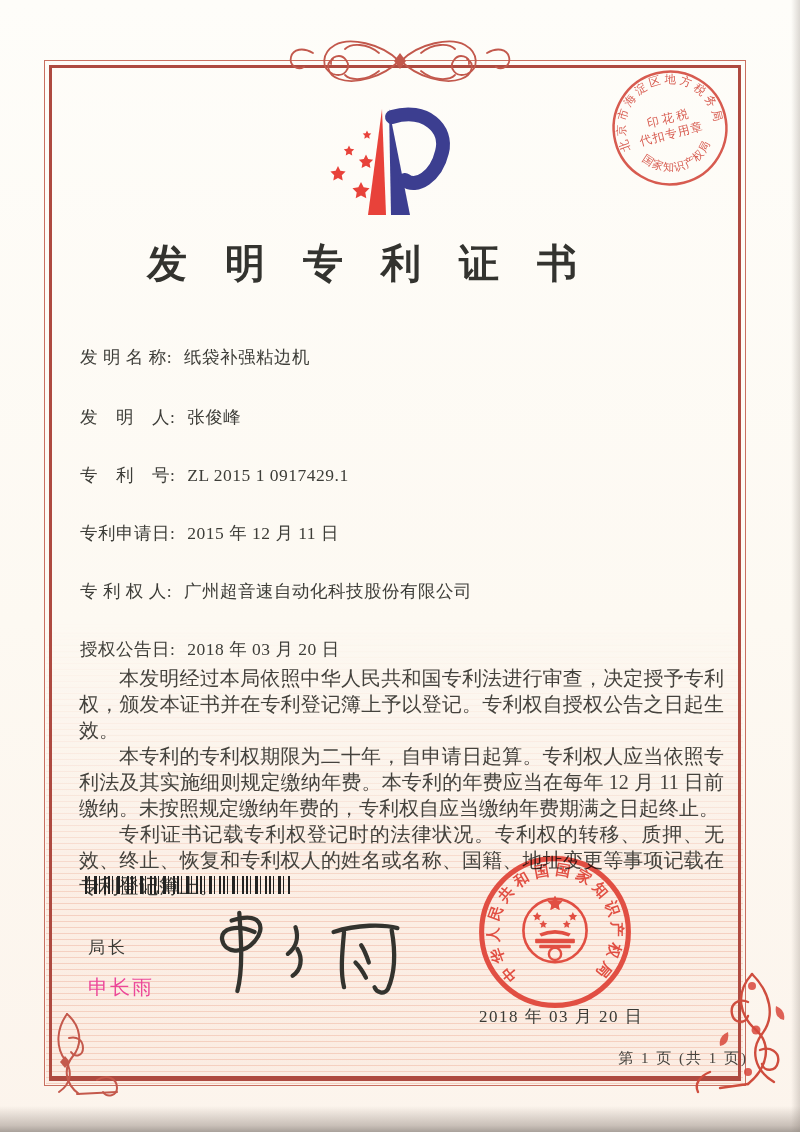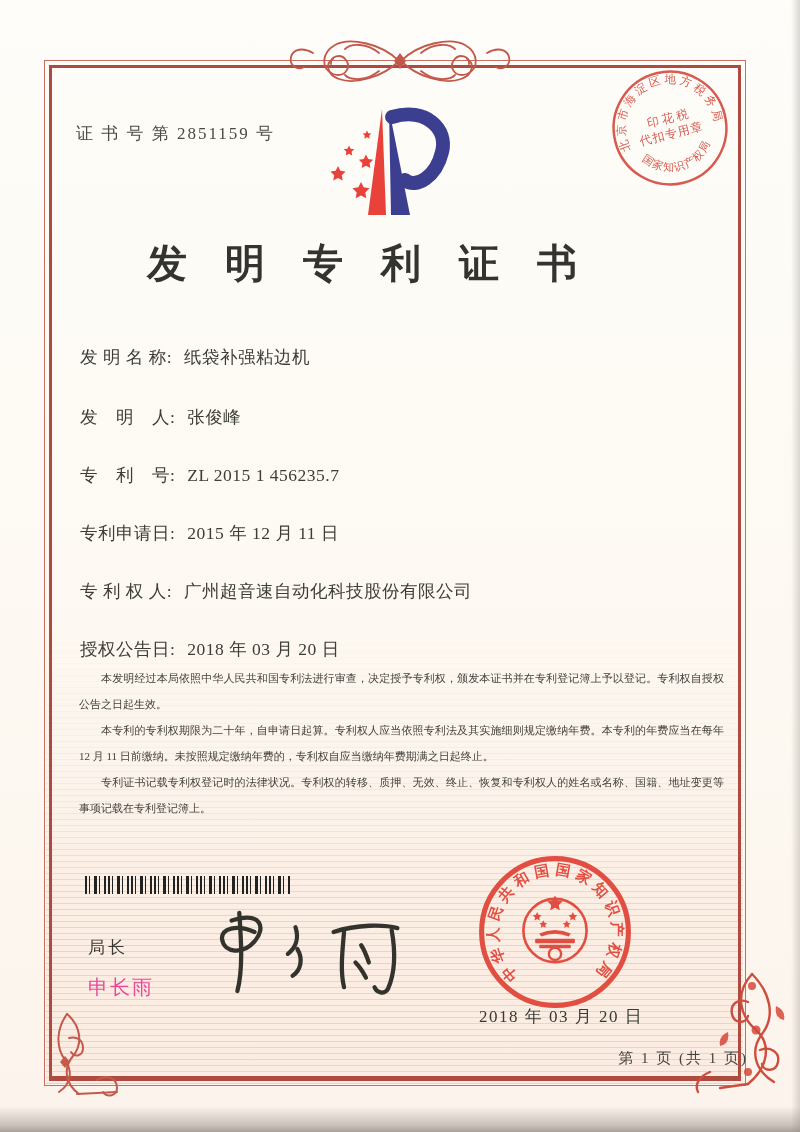--- a/index.html
+++ b/index.html
@@ -28,21 +28,21 @@
   .content{position:absolute;inset:0;z-index:3;}
   .cert-no{position:absolute;left:76px;top:122px;font-size:17px;letter-spacing:2px;color:#4a4a45;}
   .logo{position:absolute;left:322px;top:105px;width:134px;height:114px;}
   .doc-title{
     position:absolute;left:44px;top:236px;width:650px;text-align:center;
     font-size:40px;font-weight:bold;letter-spacing:14px;color:#33332f;
   }
   .row{position:absolute;left:80px;font-size:17.5px;color:#3d3d38;letter-spacing:.5px;white-space:nowrap;}
   .row .lab{margin-right:7px;text-align:right;}
   .r0{top:345px}.r1{top:405px}.r2{top:463px}.r3{top:521px}.r4{top:579px}.r5{top:637px}
-  .paras{position:absolute;left:79px;top:665px;width:645px;font-size:11px;line-height:26px;text-align:justify;color:#44423d;}
+  .paras{position:absolute;left:79px;top:665px;width:645px;font-size:20px;line-height:26px;text-align:justify;color:#44423d;}
   .paras p{margin:0;text-indent:2em;}
   .barcode{
     position:absolute;left:85px;top:876px;width:206px;height:18px;
     background:repeating-linear-gradient(90deg,
       #222 0 2px,transparent 2px 4px,#222 4px 5px,transparent 5px 9px,
       #222 9px 12px,transparent 12px 14px,#222 14px 15px,transparent 15px 19px,
       #222 19px 21px,transparent 21px 23px);
   }
   .director-label{position:absolute;left:88px;top:936px;font-size:17px;color:#3b3b36;letter-spacing:3px;}
   .director-name{position:absolute;left:88px;top:974px;font-size:20px;color:#ec4899;letter-spacing:2px;}
@@ -81,21 +81,20 @@
         <path d="M30,22 C20,16 10,18 8,26 C6,34 14,40 21,36"></path>
       </g>
     </defs>
     <use href="#flor-half"></use>
     <use href="#flor-half" transform="matrix(-1,0,0,1,234,0)"></use>
     <path d="M117,22 l6,8 -6,8 -6,-8 Z" fill="#c2584c"></path>
   </svg>
 
   <div class="content">
 
-    <div class="cert-no">证 书 号 第 2851159 号</div>
 
     <svg class="logo" viewBox="0 0 134 114">
       <defs>
         <path id="star" d="M0,-1 L0.294,-0.405 0.951,-0.309 0.476,0.155 0.588,0.809 0,0.5 -0.588,0.809 -0.476,0.155 -0.951,-0.309 -0.294,-0.405 Z"></path>
       </defs>
       <polygon points="60,4 64,110 46,110" fill="#e8423a"></polygon>
       <polygon points="67,4 88,110 69,110" fill="#3c3e90"></polygon>
       <path d="M70,12 C104,2 126,24 120,47 C114,72 94,84 83,75" fill="none" stroke="#3c3e90" stroke-width="14" stroke-linecap="round"></path>
       <use href="#star" transform="translate(45,30) scale(4.5)" fill="#e8423a"></use>
       <use href="#star" transform="translate(27,46) scale(5.5)" fill="#e8423a"></use>
@@ -123,21 +122,21 @@
     <div class="row r0">
       <span class="lab">发 明 名 称:</span>
       <span class="val">纸袋补强粘边机</span>
     </div>
     <div class="row r1">
       <span class="lab">发　明　人:</span>
       <span class="val">张俊峰</span>
     </div>
     <div class="row r2">
       <span class="lab">专　利　号:</span>
-      <span class="val">ZL 2015 1 456235.7</span>
+      <span class="val">ZL 2015 1 0917429.1</span>
     </div>
     <div class="row r3">
       <span class="lab">专利申请日:</span>
       <span class="val">2015 年 12 月 11 日</span>
     </div>
     <div class="row r4">
       <span class="lab">专 利 权 人:</span>
       <span class="val">广州超音速自动化科技股份有限公司</span>
     </div>
     <div class="row r5">

